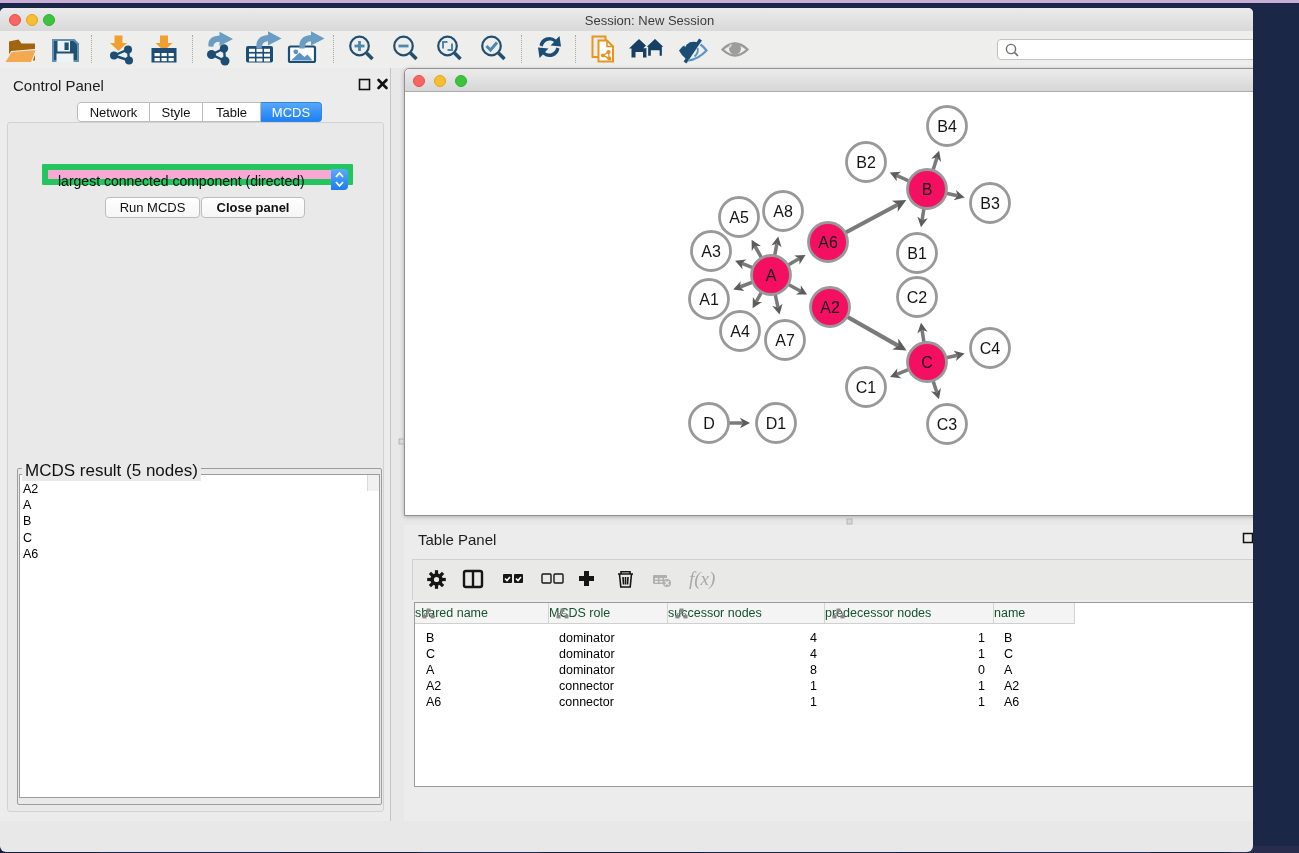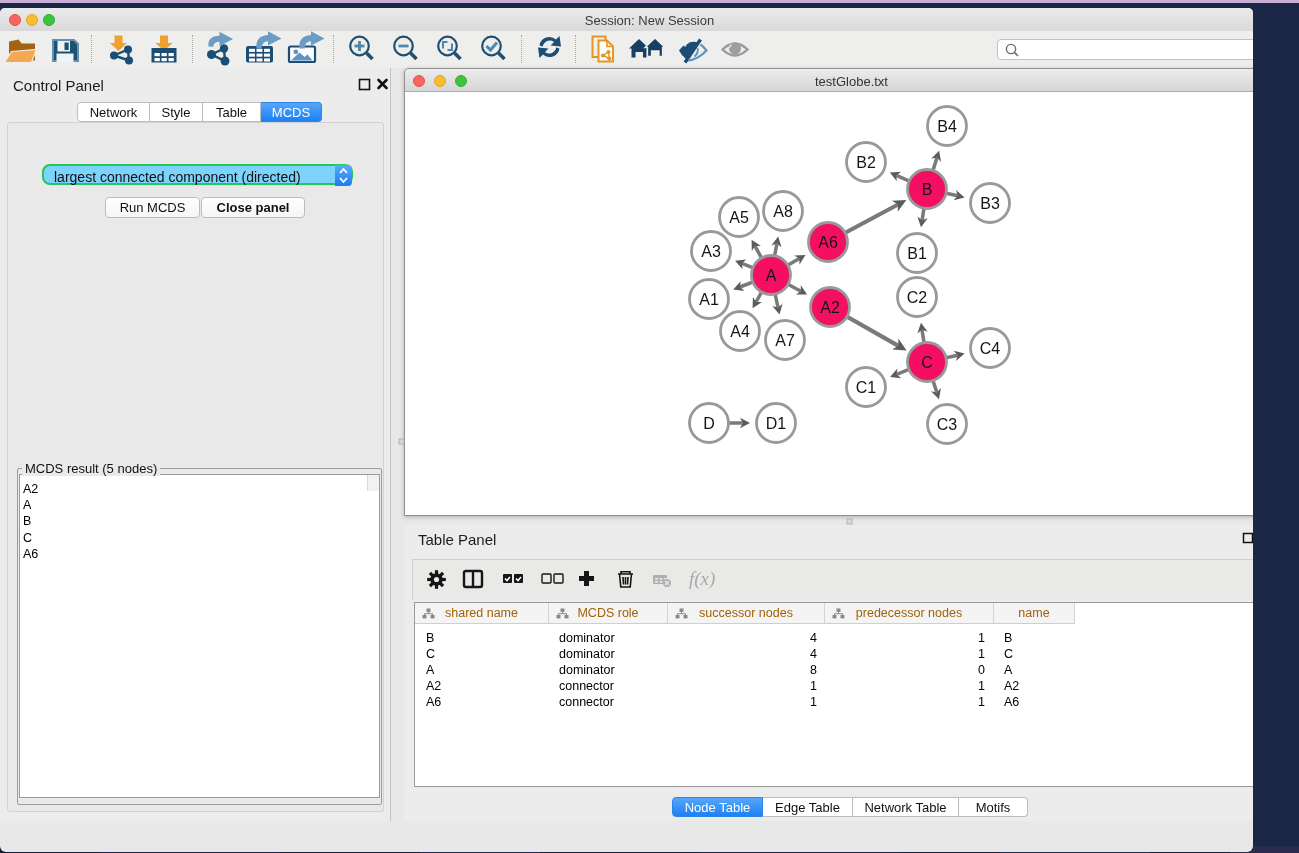--- a/index.html
+++ b/index.html
@@ -18,32 +18,32 @@
 .paneltitle { font-size:15px; color:#1c1c1c; }
 .tabs { position:absolute; display:flex;text-align:center; }
 .tab { height:20px; background:#fff; border:1px solid #bcbcbc; border-left:none; font-size:13px; color:#111;
   display:flex; align-items:center; justify-content:center; }
 .tab.first { border-left:1px solid #bcbcbc; border-radius:4px 0 0 4px; }
 .tab.last { border-radius:0 4px 4px 0; }
 .tab.sel { background:linear-gradient(#55a7f9,#1d80f4); border-color:#2f84e4; color:#fff; }
 #cpinner { position:absolute; left:7px; top:54px; width:377px; height:690px; background:#e9e9e9; border:1px solid #d2d2d2; border-radius:3px; }
 .btn { position:absolute; background:linear-gradient(#ffffff,#f5f5f5); border:1px solid #bdbdbd; border-radius:4px; font-size:13px; color:#111; display:flex; align-items:center; justify-content:center; }
 #groupbox { position:absolute; left:17px; top:400px; width:365px; height:337px; border:1px solid #9c9c9c; border-radius:2px; }
-#grouplabel { position:absolute; left:22px; top:393px; background:#e9e9e9; padding:0 3px; font-size:13px; color:#111; }
+#grouplabel { position:absolute; left:22px; top:393px; background:#e9e9e9; padding:0 3px; font-size:17px; color:#111; }
 #mcdslist { position:absolute; left:1px; top:5px; width:361px; height:324px; background:#fff; border:1px solid #9c9c9c; font-size:12.5px; color:#000; }
 #mcdslist div { height:16.2px; padding-left:3px; line-height:16.2px; }
 #listscroll { position:absolute; right:0px; top:0px; width:12px; height:322px; background:#f1f1f1; border-left:1px solid #dadada; }
 #statusbar { position:absolute; left:0; top:813px; width:1299px; height:30px; background:#ececec; border-top:1px solid #c6c6c6; }
 #netwin { position:absolute; left:404px; top:60px; width:895px; height:448px; background:#fff; border:1px solid #909090; border-radius:5px 5px 0 0; box-shadow:0 1px 4px rgba(0,0,0,0.25); }
 #netbar { position:absolute; left:0; top:0; width:100%; height:23px; background:linear-gradient(#ececec,#d6d6d6); border-bottom:1px solid #ababab; border-radius:5px 5px 0 0; }
 #netbar .title { position:absolute; left:0; right:0; top:4px; text-align:center; font-size:13px; color:#333; }
 #tablepanel { position:absolute; left:404px; top:517px; width:895px; height:296px; background:#ececec; }
 #tptoolbar { position:absolute; left:8px; top:34px; width:876px; height:41px; background:#e9e9e7; border:1px solid #d0d0cf; border-bottom:none; }
 #tptable { position:absolute; left:10px; top:77px; width:874px; height:185px; background:#fff; border:1px solid #9a9a9a; }
-.th { position:absolute; top:0; height:21px; background:#f4f4f4; border-right:1px solid #d4d4d4; border-bottom:1px solid #cfcfcf; font-size:12.5px; color:#a16207; text-align:center; line-height:21px; }
+.th { position:absolute; top:0; height:21px; background:#f4f4f4; border-right:1px solid #d4d4d4; border-bottom:1px solid #cfcfcf; font-size:12.5px; color:#14532d; text-align:left; line-height:21px; }
 .td { position:absolute; font-size:12.5px; color:#000; height:16px; line-height:16px; }
 .btab { height:20px; background:#fff; border:1px solid #bcbcbc; border-left:none; font-size:13px; color:#111; display:flex; align-items:center; justify-content:center; }
 </style>
 </head>
 <body>
 <div id="deskbot"></div>
 <div style="position:absolute;left:0;top:0;width:1299px;height:3px;background:#c9afd6;"></div>
 <svg id="deskbottex" style="position:absolute;left:0;top:846px" width="1299" height="7">
 <rect width="1299" height="7" fill="#131f3c"></rect>
 <rect x="100" width="180" height="7" fill="#1a2950" opacity="0.7"></rect>
@@ -201,21 +201,21 @@
     <rect x="1.5" y="1.5" width="10" height="10" fill="none" stroke="#111" stroke-width="1.6"></rect>
     <path d="M20.5 2 L28.5 10 M28.5 2 L20.5 10" stroke="#111" stroke-width="2.6" stroke-linecap="round"></path>
   </svg>
   <div class="tabs" style="left:77px;top:34px;">
     <div class="tab first" style="width:73px;">Network</div>
     <div class="tab" style="width:53px;">Style</div>
     <div class="tab" style="width:58px;">Table</div>
     <div class="tab last sel" style="width:61px;">MCDS</div>
   </div>
   <div id="cpinner"></div>
-  <div style="position:absolute;left:42px;top:96px;width:311px;height:21px;background:#7dd3fc;border:2px solid #22c55e;border-radius:8px;">
+  <div style="position:absolute;left:42px;top:96px;width:311px;height:21px;background:#f9a8d4;border:6px solid #22c55e;border-radius:1px;">
     <div style="position:absolute;left:10px;top:2.5px;font-size:14px;color:#111;">largest connected component (directed)</div>
     <div style="position:absolute;right:-1px;top:-1px;width:17px;height:21px;background:linear-gradient(#5aabfa,#1c7cf2);border-radius:0 4px 4px 0;">
       <svg width="17" height="21">
             <path d="M5 8 L8.5 4 L12 8" fill="none" stroke="#fff" stroke-width="1.8"></path>
             <path d="M5 13 L8.5 17 L12 13" fill="none" stroke="#fff" stroke-width="1.8"></path>
           </svg>
     </div>
   </div>
   <div class="btn" style="left:93px;top:129px;width:95px;height:21px;margin-left:12px;">Run MCDS</div>
   <div class="btn" style="left:201px;top:129px;width:104px;height:21px;font-weight:bold;">Close panel</div>
@@ -229,21 +229,20 @@
       <div id="listscroll"></div>
     </div>
   </div>
   <div id="grouplabel">MCDS result (5 nodes)</div>
 </div>
 <div id="netwin">
   <div id="netbar">
     <div class="tl" style="left:7.5px;top:6px;background:#f9655f;border:0.5px solid #e2514a;"></div>
     <div class="tl" style="left:28.5px;top:6px;background:#f9bd30;border:0.5px solid #e0a422;"></div>
     <div class="tl" style="left:49.5px;top:6px;background:#3dc43f;border:0.5px solid #2faf31;"></div>
-    <div class="title" style="top:5px;">testGlobe.txt</div>
   </div>
   <svg width="893" height="423" style="position:absolute;left:0;top:23px" viewBox="405 86 893 423" font-family="Liberation Sans, sans-serif">
 <line x1="771.0" y1="269.0" x2="740.0" y2="281.0" stroke="#7a7a7a" stroke-width="3.5"></line>
 <polygon points="733.2,283.6 740.7,275.2 740.0,281.0 744.4,284.9" fill="#5c5c5c"></polygon>
 <line x1="771.0" y1="269.0" x2="741.8" y2="257.3" stroke="#7a7a7a" stroke-width="3.5"></line>
 <polygon points="735.1,254.7 746.4,253.5 741.8,257.3 742.5,263.2" fill="#5c5c5c"></polygon>
 <line x1="771.0" y1="269.0" x2="756.1" y2="296.0" stroke="#7a7a7a" stroke-width="3.5"></line>
 <polygon points="752.6,302.3 752.9,291.0 756.1,296.0 762.0,296.0" fill="#5c5c5c"></polygon>
 <line x1="771.0" y1="269.0" x2="755.0" y2="240.1" stroke="#7a7a7a" stroke-width="3.5"></line>
 <polygon points="751.6,233.8 760.9,240.0 755.0,240.1 751.8,245.0" fill="#5c5c5c"></polygon>
@@ -439,20 +438,14 @@
         <div class="td" style="left:144px;top:75px;">connector</div>
         <div class="td" style="left:253px;top:75px;width:149px;text-align:right;">1</div>
         <div class="td" style="left:410px;top:75px;width:160px;text-align:right;">1</div>
         <div class="td" style="left:589px;top:75px;">A2</div>
     <div class="td" style="left:11px;top:91px;">A6</div>
         <div class="td" style="left:144px;top:91px;">connector</div>
         <div class="td" style="left:253px;top:91px;width:149px;text-align:right;">1</div>
         <div class="td" style="left:410px;top:91px;width:160px;text-align:right;">1</div>
         <div class="td" style="left:589px;top:91px;">A6</div>
   </div>
-  <div style="position:absolute;left:268px;top:272px;display:flex;">
-    <div class="btab" style="width:91px;border-left:1px solid #bcbcbc;border-radius:4px 0 0 4px;background:linear-gradient(#55a7f9,#1d80f4);border-color:#2f84e4;color:#fff;">Node Table</div>
-    <div class="btab" style="width:90px;">Edge Table</div>
-    <div class="btab" style="width:106px;">Network Table</div>
-    <div class="btab" style="width:69px;border-radius:0 4px 4px 0;">Motifs</div>
-  </div>
 </div>
 </div>
 
 </body></html>

